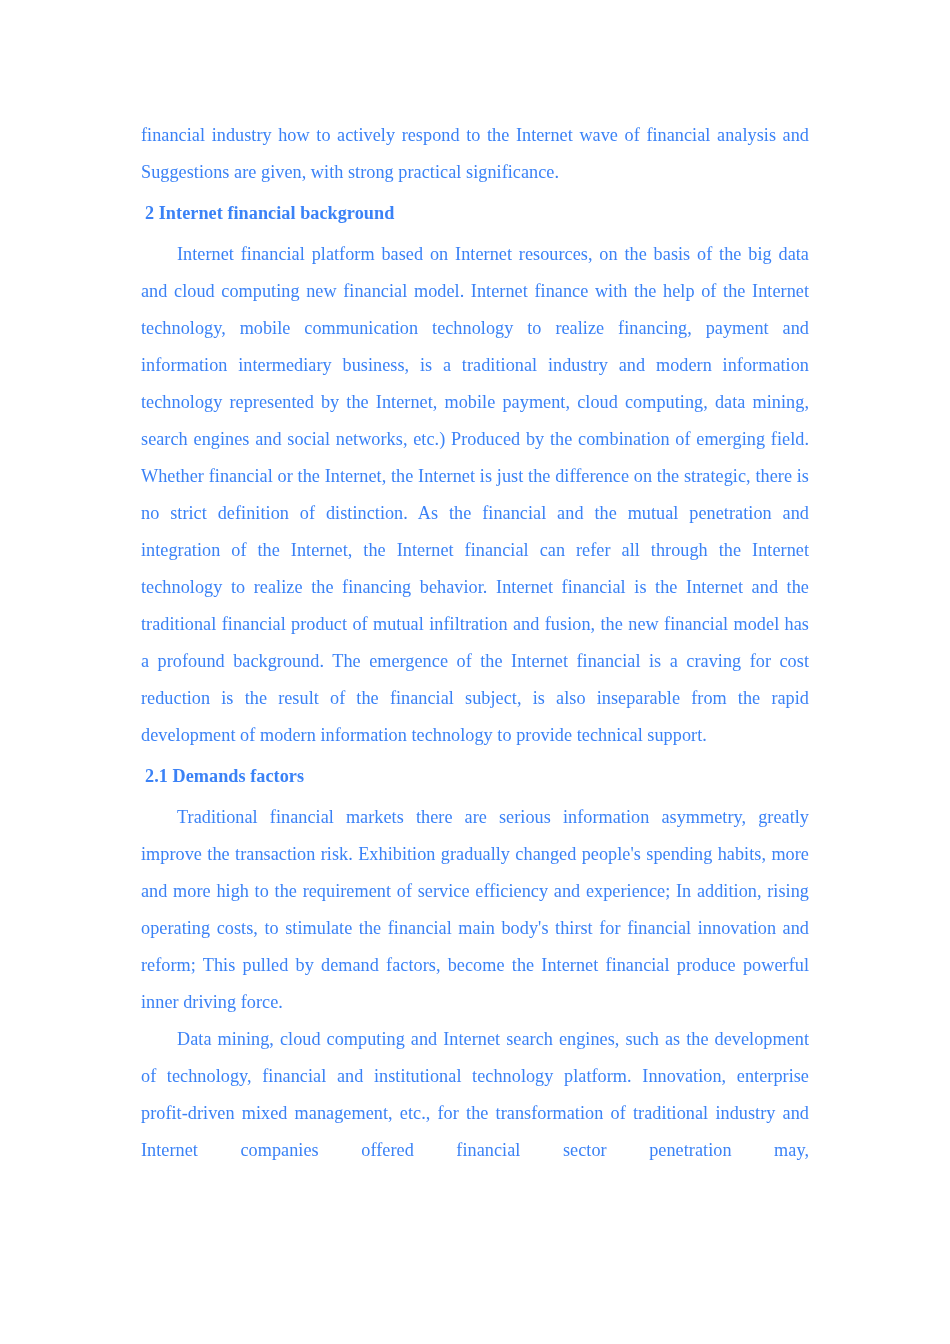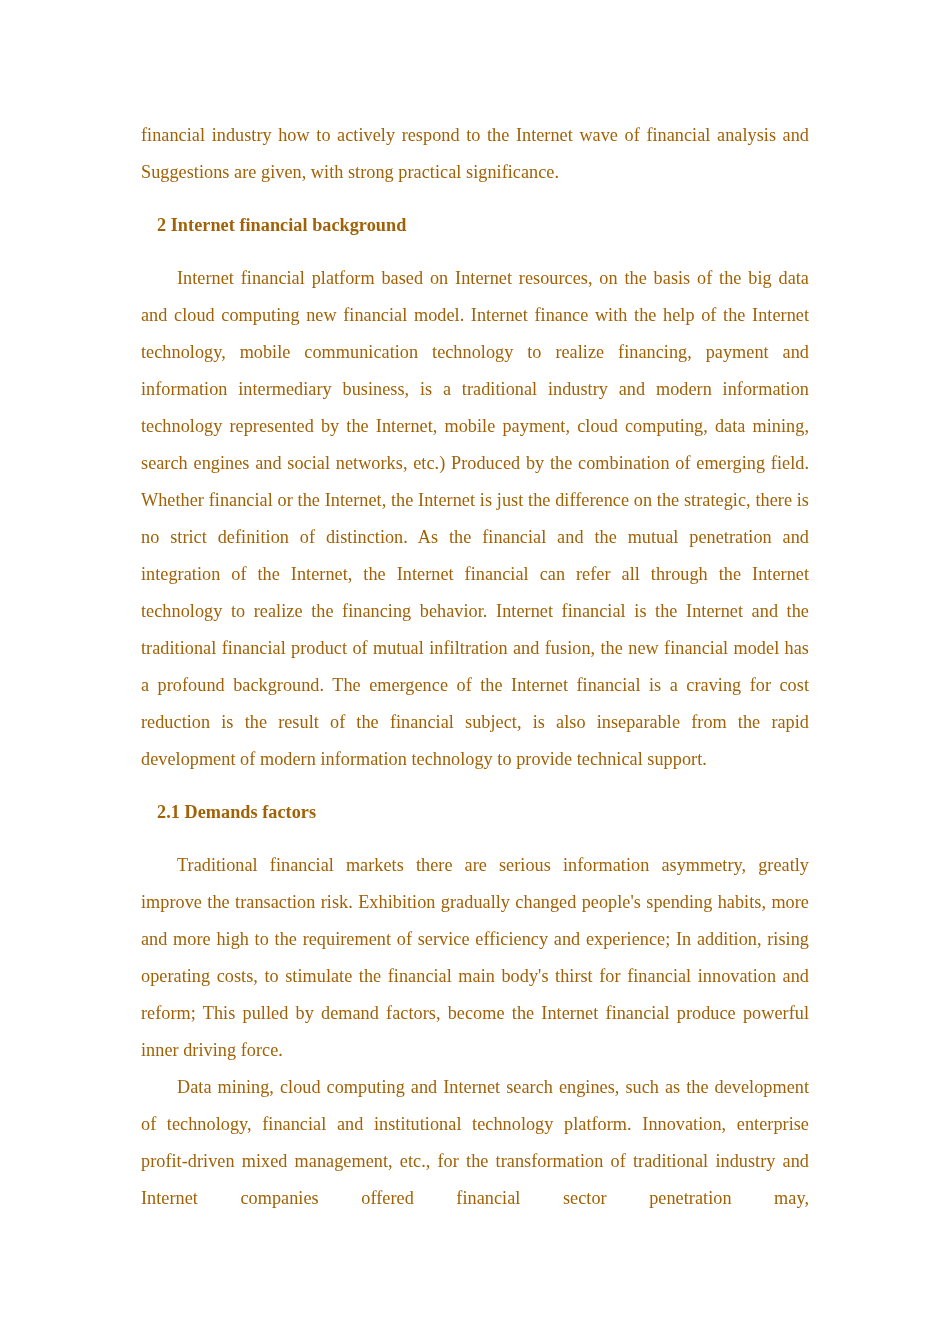--- a/index.html
+++ b/index.html
@@ -18,21 +18,21 @@
   .text-column {
     position: absolute;
     left: 141px;
     top: 117px;
     width: 668px;
   }
   .body-line,
   .para,
   .heading {
     font-family: "Liberation Serif", "DejaVu Serif", serif;
-    color: #a16207;
+    color: #3b82f6;
   }
   
   .para {
     font-size: 18.2px;
     line-height: 37px;
     text-align: justify;
     text-justify: inter-word;
     margin: 0;
     letter-spacing: 0.05px;
     -webkit-font-smoothing: antialiased;
@@ -42,21 +42,21 @@
     font-family: Liberation Serif, serif;
   }
   
   .para.force-justify-all {
     text-align-last: justify;
   }
   .heading {
     font-size: 18.2px;
     line-height: 37px;
     font-weight: bold;
-    margin: 16px;
+    margin: 4px;
     text-align: left;
     letter-spacing: 0.05px;
   }
   
   .para.continuation {
     text-indent: 0;
   }
 </style>
 </head>
 <body>

